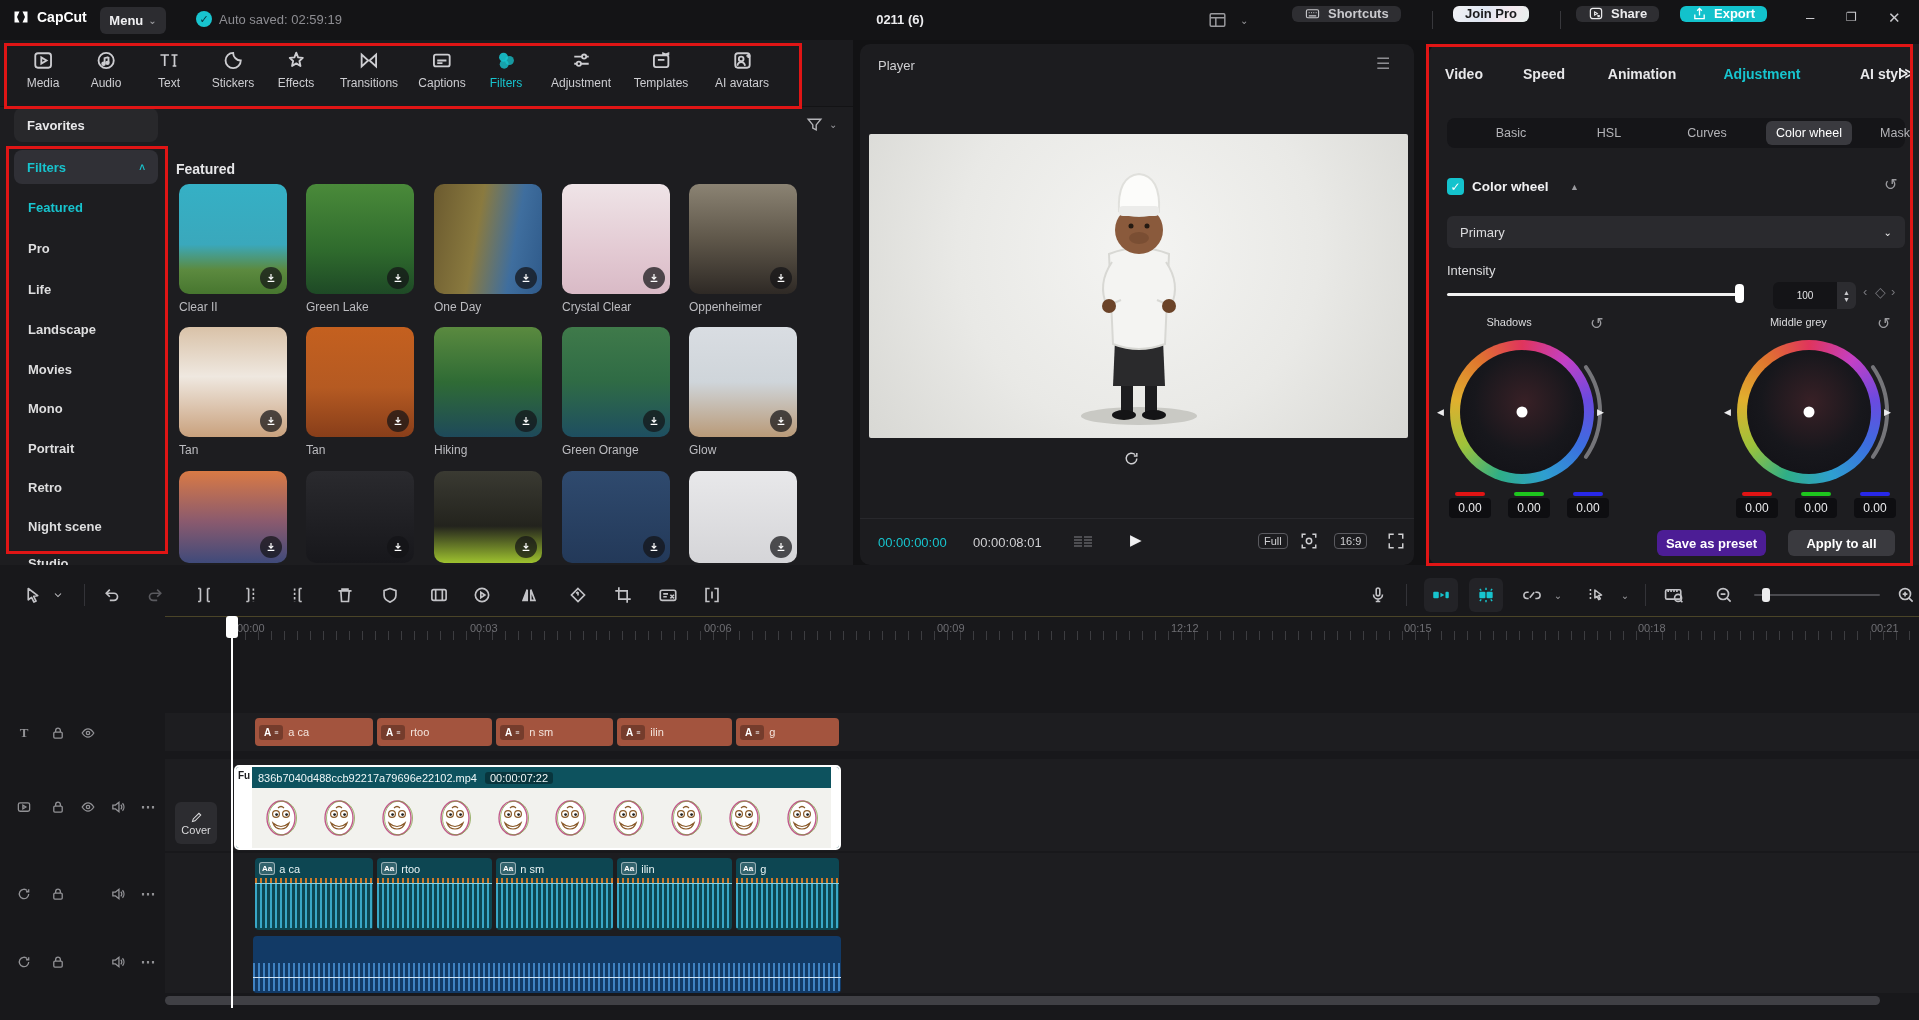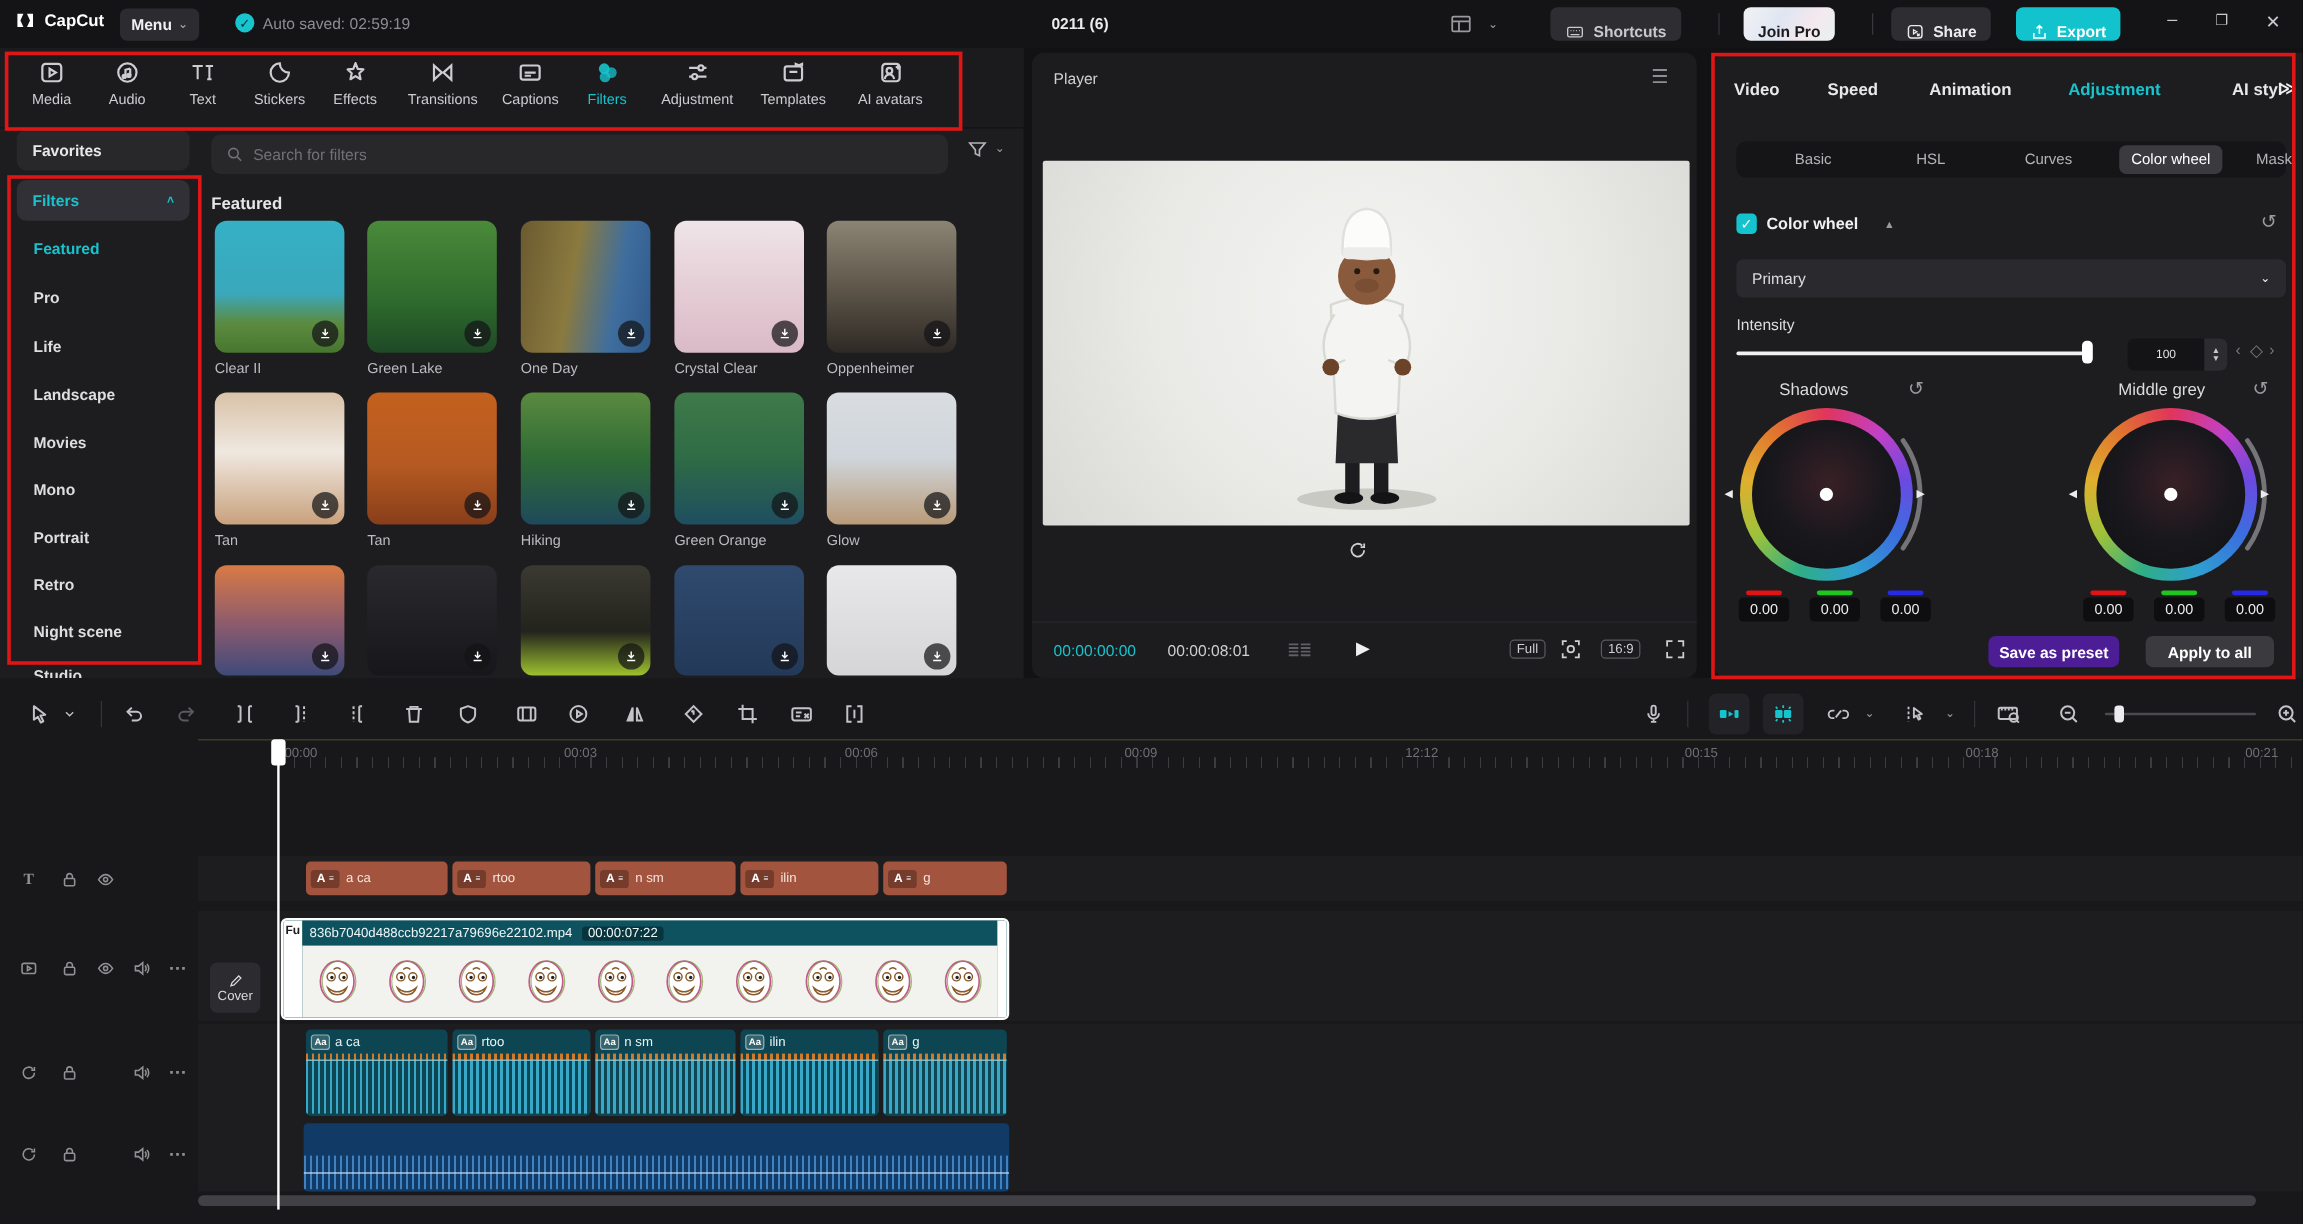--- a/index.html
+++ b/index.html
@@ -8,21 +8,21 @@
   .abs{position:absolute;}
   svg{display:block;}
   
   #topbar{left:0;top:0;width:1919px;height:40px;background:#141416;}
   .logo-wrap{left:12px;top:9px;display:flex;align-items:center;gap:7px;color:#fff;font-weight:bold;font-size:14px;}
   .menu-btn{left:100px;top:7px;width:66px;height:27px;background:#2c2c30;border-radius:6px;display:flex;align-items:center;justify-content:center;gap:5px;color:#f0f0f2;font-weight:bold;font-size:13px;}
   .autosave{left:196px;top:11px;display:flex;align-items:center;gap:7px;color:#8d8d92;font-size:13px;}
   .check-circle{width:16px;height:16px;border-radius:50%;background:#18c5cf;color:#08323a;font-size:11px;display:flex;align-items:center;justify-content:center;font-weight:bold;}
   .proj-title{left:900px;top:12px;color:#ececee;font-size:13px;font-weight:bold;transform:translateX(-50%);}
   .tb-ic{color:#9a9a9e;}
-  .tb-btn{height:28px;border-radius:6px;display:flex;align-items:flex-end;gap:7px;padding:0 12px;font-size:13px;font-weight:bold;}
+  .tb-btn{height:16px;border-radius:6px;display:flex;align-items:flex-start;gap:7px;padding:0 12px;font-size:13px;font-weight:bold;}
   .btn-dark{background:#2e2e32;color:#c9c9cd;}
   .btn-pro{background:linear-gradient(120deg,#f2f2f4,#dfe6f2 40%,#f4e8ee 70%,#e8f2ef);color:#1a1a1c;}
   .btn-export{background:#12c2cc;color:#fff;}
   .win-glyph{color:#c9c9cd;font-size:15px;}
   .tb-div{width:1px;height:18px;background:#38383c;top:11px;}
   
   #left-panel{left:0;top:40px;width:853px;height:525px;background:#1d1d20;}
   #tabbar{left:0;top:0;width:853px;height:66px;background:#1b1b1e;border-bottom:1px solid #131315;}
   .tab{position:absolute;top:8px;transform:translateX(-50%);display:flex;flex-direction:column;align-items:center;gap:4px;color:#cdcdd1;font-size:12px;}
   .tab .t-ic{height:24px;display:flex;align-items:center;justify-content:center;}
@@ -56,21 +56,21 @@
   .cw-check{left:18px;top:134px;width:17px;height:17px;background:#14c3cd;border-radius:4px;color:#fff;font-size:12px;display:flex;align-items:center;justify-content:center;font-weight:bold;}
   .cw-label{left:43px;top:135px;font-size:13.5px;font-weight:bold;color:#f0f0f2;}
   .reset-ic{color:#9a9a9e;font-size:16px;}
   .dropdown{left:18px;top:172px;width:458px;height:32px;background:#2a2a2e;border-radius:6px;display:flex;align-items:center;justify-content:space-between;padding:0 13px;box-sizing:border-box;font-size:13px;color:#dcdcde;}
   .intensity-label{left:18px;top:219px;font-size:13px;color:#dcdcde;}
   .slider-track{left:18px;top:249px;width:296px;height:3px;background:#f2f2f2;border-radius:2px;}
   .slider-thumb{left:306px;top:240px;width:9px;height:19px;background:#fff;border-radius:4px;}
   .val-box{left:344px;top:238px;width:64px;height:27px;background:#141417;border-radius:6px 0 0 6px;display:flex;align-items:center;justify-content:center;font-size:10px;color:#e4e4e6;}
   .stepper{left:408px;top:238px;width:19px;height:27px;background:#2c2c30;border-radius:0 6px 6px 0;display:flex;flex-direction:column;align-items:center;justify-content:center;font-size:7px;color:#c9c9cd;line-height:7px;}
   .kf{color:#77777c;font-size:13px;}
-  .wheel-label{font-size:14px;color:#dcdcde;}
+  .wheel-label{font-size:11px;color:#dcdcde;}
   .wheel{position:absolute;width:144px;height:144px;border-radius:50%;
     background:conic-gradient(from 0deg,#e0355c,#c340c6,#6a4ae0,#3b6ee0,#2e9fd0,#2fae86,#9ec23a,#e0b02e,#e0762e,#e0355c);}
   .wheel::after{content:"";position:absolute;inset:10px;border-radius:50%;
     background:radial-gradient(circle at 52% 42%,#382026 0%,#17171c 52%,#101015 100%);}
   .wheel .dot{position:absolute;left:50%;top:50%;width:11px;height:11px;border-radius:50%;background:#fff;transform:translate(-50%,-50%);z-index:2;}
   .wheel-arr{position:absolute;color:#ececee;font-size:9px;top:50%;transform:translateY(-50%);z-index:2;}
   .rgb-bar{position:absolute;width:30px;height:4px;border-radius:2px;transform:translateX(-50%);}
   .rgb-box{position:absolute;width:42px;height:20px;background:#0e0e11;border-radius:4px;color:#ececee;font-size:12px;display:flex;align-items:center;justify-content:center;transform:translateX(-50%);}
   .act-btn{position:absolute;height:26px;border-radius:6px;font-size:13px;font-weight:bold;color:#fff;display:flex;align-items:center;justify-content:center;}
   
@@ -286,29 +286,20 @@
         <div class="abs side-item" style="top: 249px;">Life</div>
         <div class="abs side-item" style="top: 289px; text-align: center;">Landscape</div>
         <div class="abs side-item" style="top: 329px;">Movies</div>
         <div class="abs side-item" style="top: 368px;">Mono</div>
         <div class="abs side-item" style="top: 408px;">Portrait</div>
         <div class="abs side-item" style="top: 447px;">Retro</div>
         <div class="abs side-item" style="top: 486px;">Night scene</div>
         <div class="abs side-item" style="top: 523px;">Studio</div>
       </div>
 
-    <div class="abs search">
-      <span>
-          <svg width="15" height="15" viewBox="0 0 16 16" fill="none" stroke="#717176" stroke-width="1.4">
-            <circle cx="7" cy="7" r="4.2"></circle>
-            <path d="M10.2 10.2l3.6 3.6"></path>
-          </svg>
-        </span>
-      <span>Search for filters</span>
-    </div>
     <div class="abs" style="left:806px;top:76px;color:#b4b4b8">
       <svg width="17" height="17" viewBox="0 0 16 16" fill="none" stroke="currentColor" stroke-width="1.3">
           <path d="M2 3h12L9.6 8.4V13l-3.2-1.6V8.4z"></path>
         </svg>
     </div>
     <div class="abs" style="left:829px;top:79px;color:#9a9a9e;font-size:10px">⌄</div>
 
     <div class="abs sect-title">Featured</div>
     <div id="grid">
         <div class="thumb" style="left: 179px; top: 144px; height: 110px; background: linear-gradient(rgb(53, 176, 197) 0%, rgb(58, 168, 188) 55%, rgb(92, 138, 63) 78%, rgb(71, 118, 47) 100%);">

